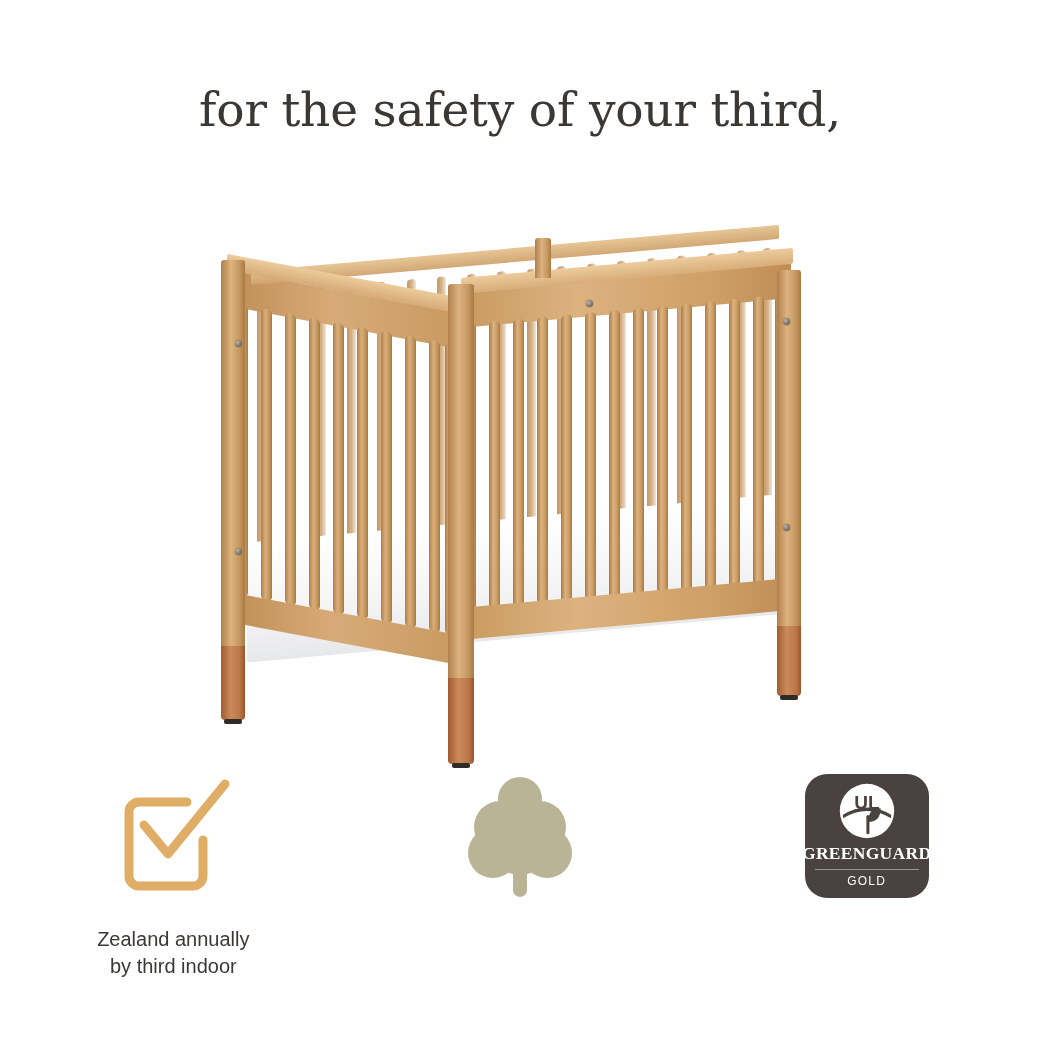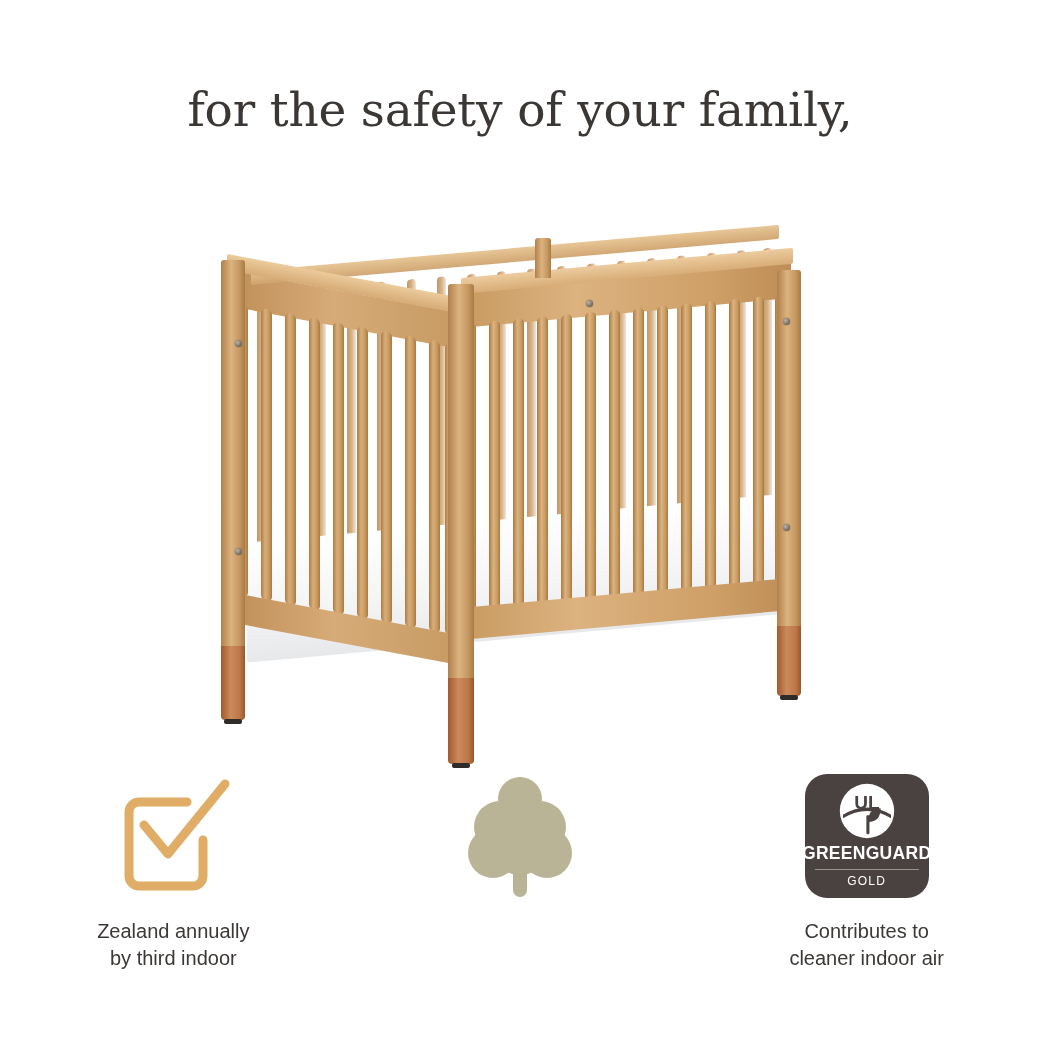--- a/index.html
+++ b/index.html
@@ -238,20 +238,21 @@
     left: 0;
     top: 772px;
     width: 1040px;
     display: flex;
   }
   .feature {
     flex: 1 1 0;
     display: flex;
     flex-direction: column;
     align-items: center;
+    gap: 8px;
   }
   .feature-icon {
     height: 128px;
     display: flex;
     align-items: center;
     justify-content: center;
   }
   .feature-caption {
     margin-top: 18px;
     text-align: center;
@@ -276,21 +277,21 @@
   }
   .gg-ul {
     width: 58px; height: 58px;
   }
   .gg-name {
     margin-top: 3px;
     color: #ffffff;
     font-size: 17.5px;
     font-weight: 700;
     letter-spacing: 0.3px;
-    font-family: Liberation Sans, sans-serif;
+    font-family: Liberation Serif, serif;
   }
   .gg-divider {
     width: 104px;
     height: 1px;
     background: #9b918d;
     margin: 5px 0 4px 0;
   }
   .gg-tier {
     color: #ffffff;
     font-size: 12px;
@@ -299,21 +300,21 @@
     font-family: "Liberation Sans", sans-serif;
   }
 </style>
 </head>
 <body>
 
 <div class="page">
 
   <div class="header">
     <div class="headline">
-      <span class="hl-line">for the safety of your family,</span>
+      <span class="hl-line">for the safety of your third,</span>
     </div>
   </div>
 
   <div class="crib-stage">
     <div class="crib">
 
       <div class="rear-panel">
         <div class="slat" style="left:6px"></div>
         <div class="slat" style="left:36px"></div>
         <div class="slat" style="left:66px"></div>
@@ -449,20 +450,16 @@
             <path d="M5.5 36 Q32 20 58.5 36 L58.5 40 Q32 24 5.5 40 Z" fill="#4a4240"></path>
             <text x="32" y="30" text-anchor="middle" font-family="Liberation Sans, sans-serif" font-size="21" font-weight="700" fill="#4a4240">UL</text>
             <path d="M33 56 L33 38" stroke="#4a4240" stroke-width="3.4" stroke-linecap="round"></path>
             <path d="M33.5 42 Q34 29 47 29 Q47 44 33.5 44 Z" fill="#4a4240"></path>
           </svg>
           <div class="gg-name">GREENGUARD</div>
           <div class="gg-divider"></div>
           <div class="gg-tier">GOLD</div>
         </div>
       </div>
-      <div class="feature-caption">
-        <span class="cap-line">Contributes to</span>
-        <span class="cap-line">cleaner indoor air</span>
-      </div>
     </div>
 
   </div>
 </div>
 
 </body></html>

